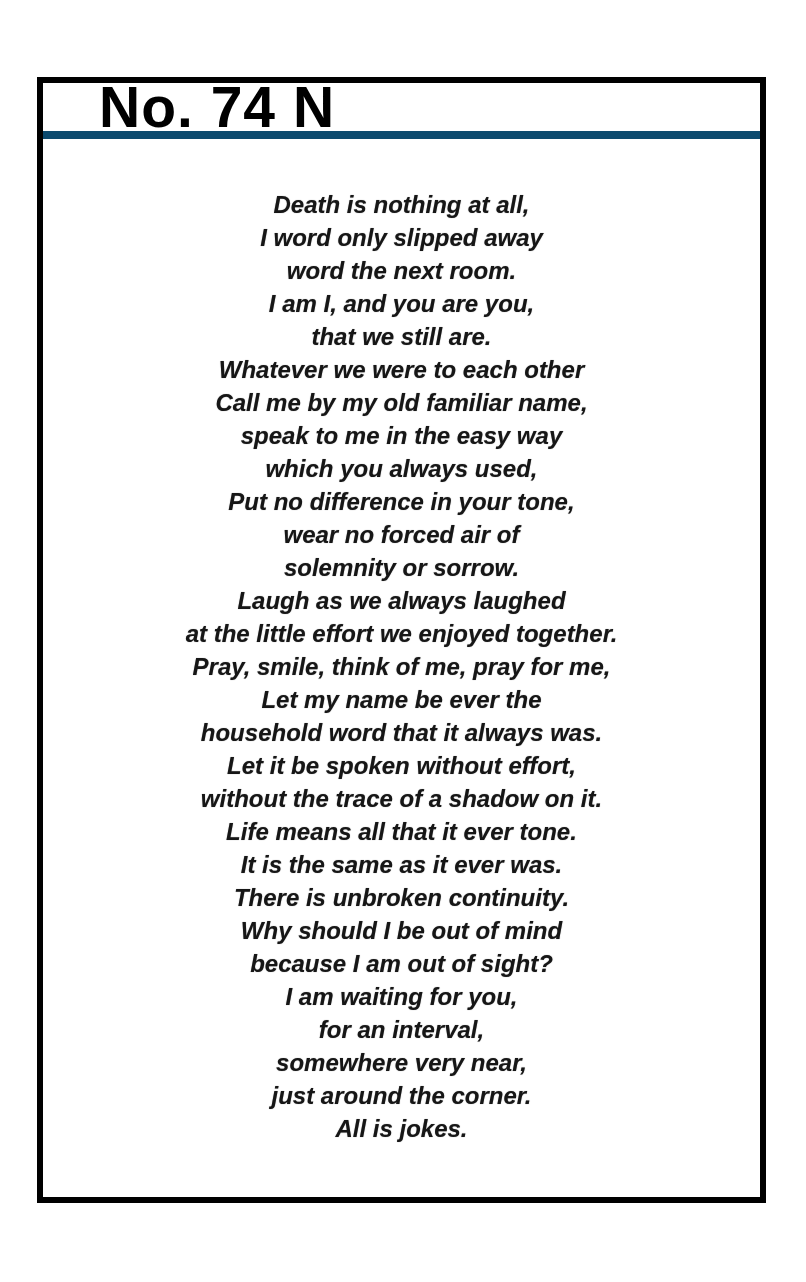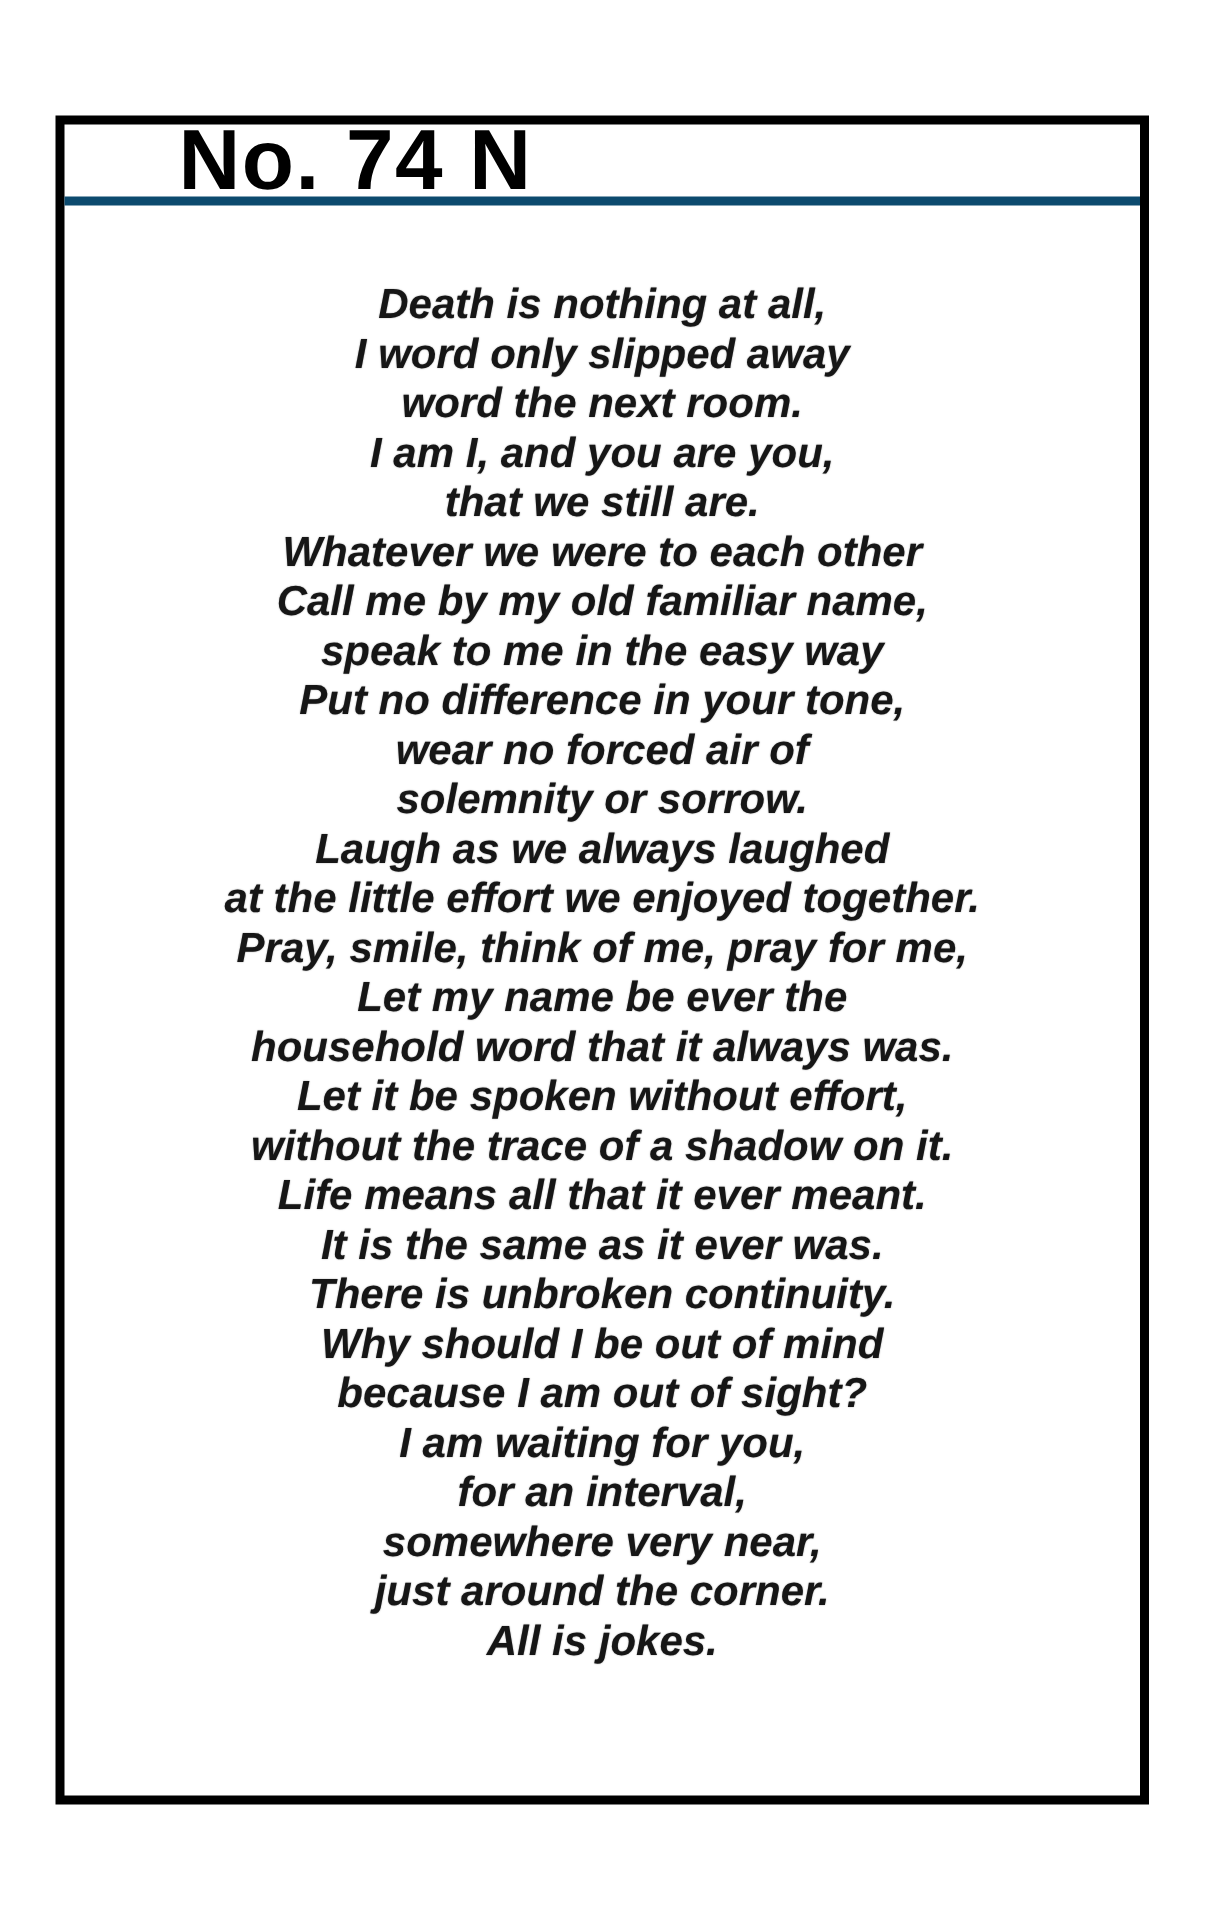--- a/index.html
+++ b/index.html
@@ -19,40 +19,40 @@
     left: 37px;
     top: 77px;
     width: 729px;
     height: 1126px;
     border: 6px solid #000;
     box-sizing: border-box;
     background: #fff;
   }
   .header-band {
     height: 48px;
-    border-bottom: 6px solid #0c4a6e;
+    border-bottom: 8px solid #0c4a6e;
     display: flex;
     align-items: center;
-    padding-left: 76px;
+    padding-left: 56px;
     overflow: visible;
   }
   .title {
     font-weight: bold;
     font-size: 57px;
     line-height: 48px;
     letter-spacing: 1px;
     color: #000;
     white-space: nowrap;
   }
   .poem {
     padding-top: 49px;
     text-align: center;
     font-style: italic;
     font-weight: bold;
-    font-size: 28px;
+    font-size: 24px;
     line-height: 33px;
     color: #161616;
     text-shadow: 0 0 1px rgba(0,0,0,0.45);
   }
   .poem-line {
     white-space: nowrap;
   }
 </style>
 </head>
 <body>
@@ -63,31 +63,32 @@
   </div>
   <div class="poem">
     <div class="poem-line">Death is nothing at all,</div>
     <div class="poem-line">I word only slipped away</div>
     <div class="poem-line">word the next room.</div>
     <div class="poem-line">I am I, and you are you,</div>
     <div class="poem-line">that we still are.</div>
     <div class="poem-line">Whatever we were to each other</div>
     <div class="poem-line">Call me by my old familiar name,</div>
     <div class="poem-line">speak to me in the easy way</div>
+    <div class="poem-line">which you always used,</div>
     <div class="poem-line">Put no difference in your tone,</div>
     <div class="poem-line">wear no forced air of</div>
     <div class="poem-line">solemnity or sorrow.</div>
     <div class="poem-line">Laugh as we always laughed</div>
     <div class="poem-line">at the little effort we enjoyed together.</div>
     <div class="poem-line">Pray, smile, think of me, pray for me,</div>
     <div class="poem-line">Let my name be ever the</div>
     <div class="poem-line">household word that it always was.</div>
     <div class="poem-line">Let it be spoken without effort,</div>
     <div class="poem-line">without the trace of a shadow on it.</div>
-    <div class="poem-line">Life means all that it ever meant.</div>
+    <div class="poem-line">Life means all that it ever tone.</div>
     <div class="poem-line">It is the same as it ever was.</div>
     <div class="poem-line">There is unbroken continuity.</div>
     <div class="poem-line">Why should I be out of mind</div>
     <div class="poem-line">because I am out of sight?</div>
     <div class="poem-line">I am waiting for you,</div>
     <div class="poem-line">for an interval,</div>
     <div class="poem-line">somewhere very near,</div>
     <div class="poem-line">just around the corner.</div>
     <div class="poem-line">All is jokes.</div>
   </div>

